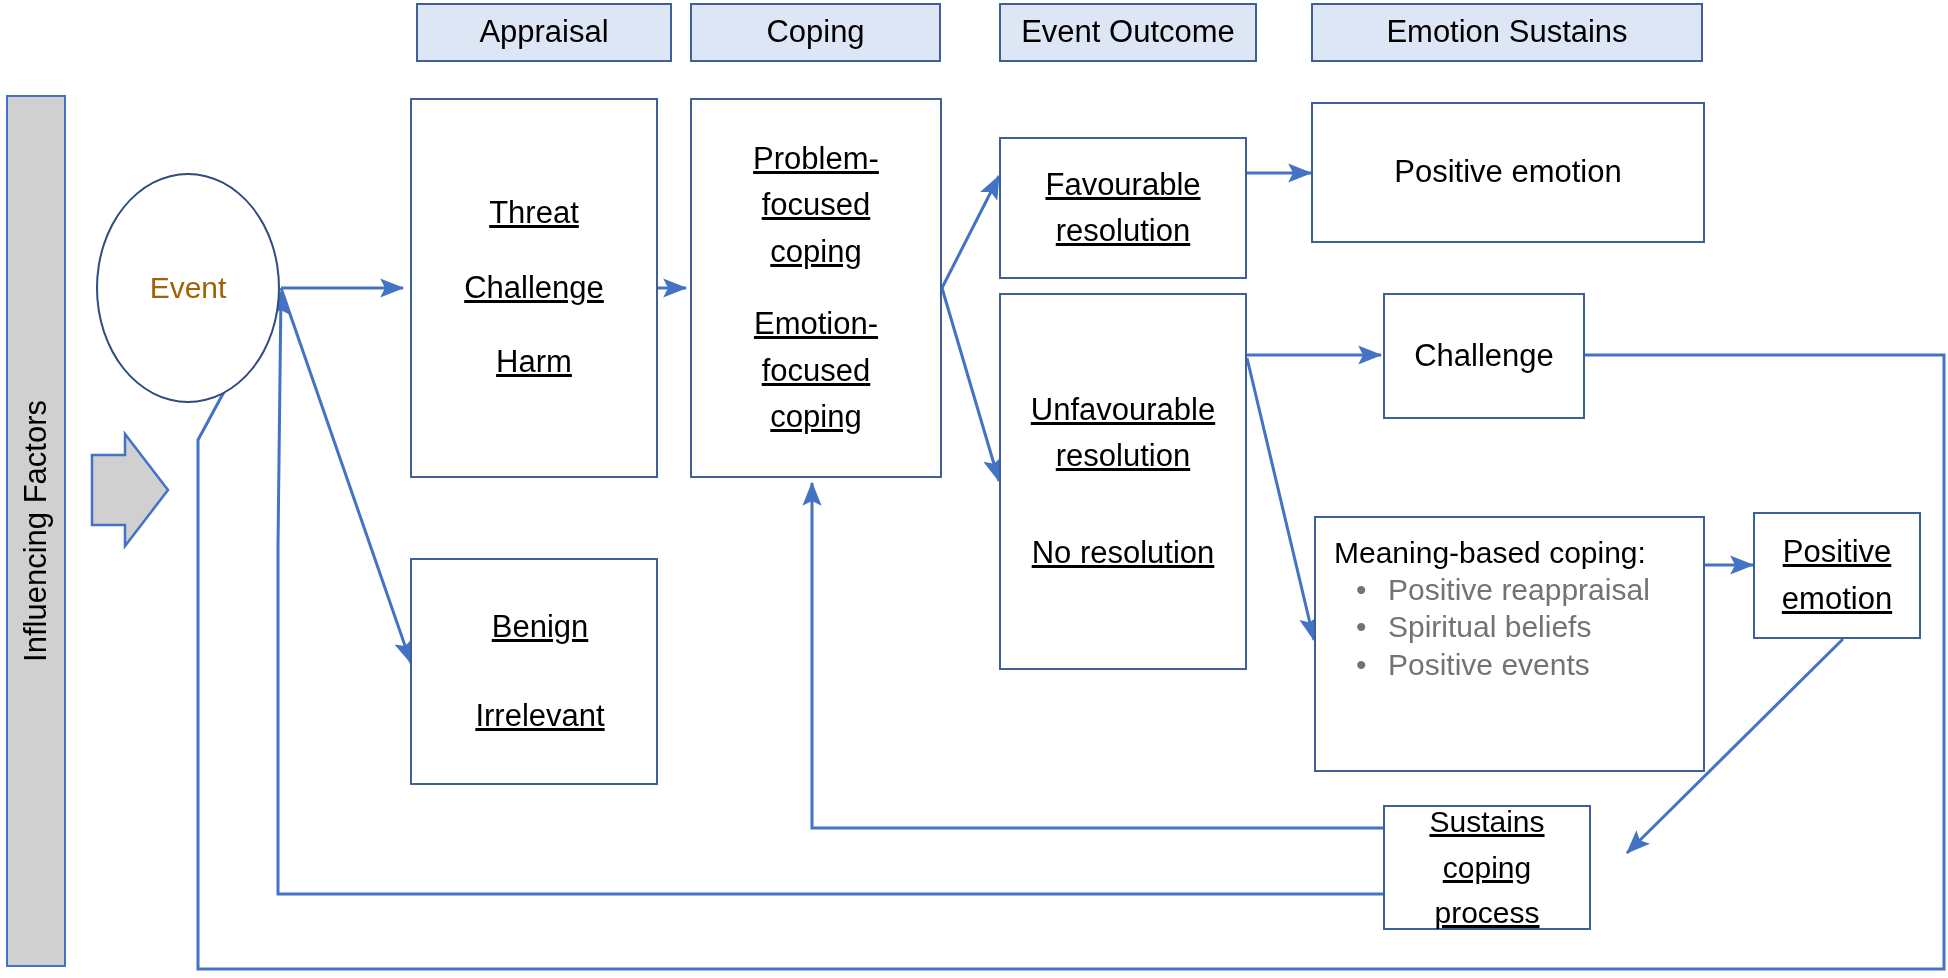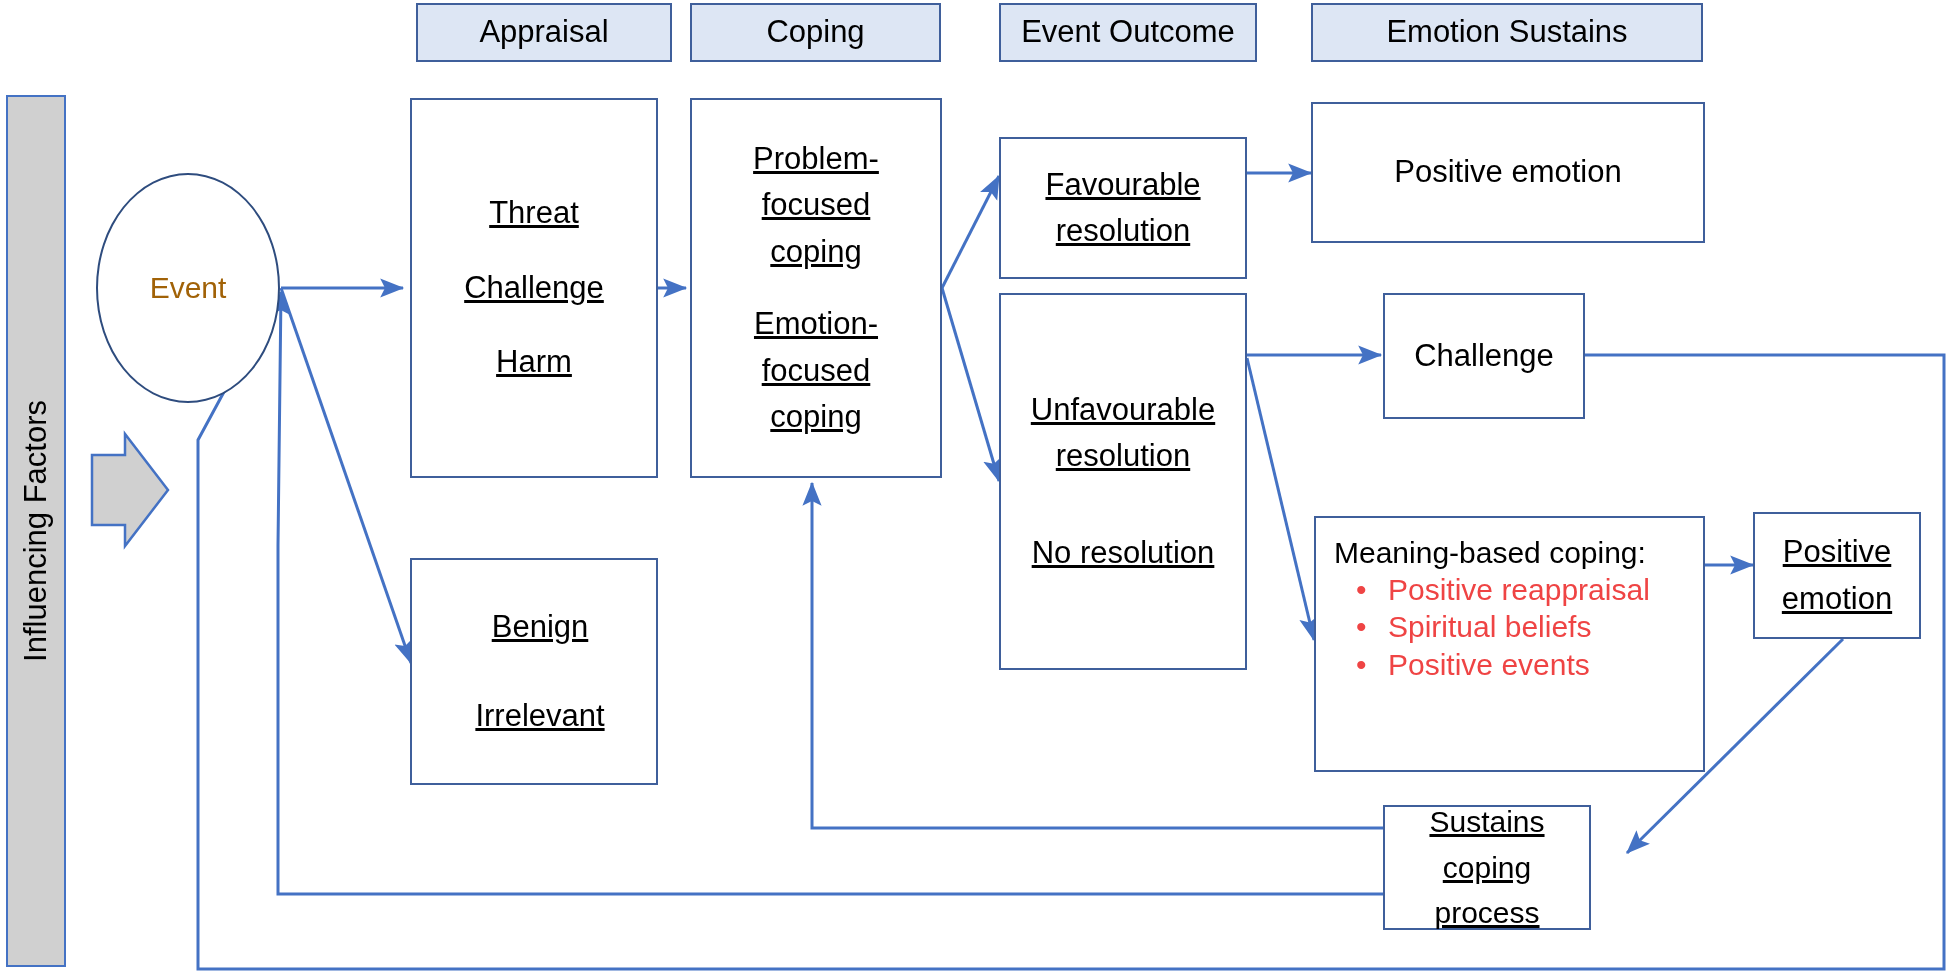--- a/index.html
+++ b/index.html
@@ -17,21 +17,21 @@
           border-radius:50%;background:#ffffff;display:flex;align-items:center;
           justify-content:center;font-size:30px;color:#a16207;}
   .sidebar{position:absolute;box-sizing:border-box;border:2.5px solid #4472c4;
            background:#d0d0d0;display:flex;align-items:center;justify-content:center;}
   .sidebar span{writing-mode:vertical-rl;transform:rotate(180deg);
                 font-size:31px;color:#000;white-space:nowrap;}
   .mb-wrap{position:absolute;box-sizing:border-box;border:2.5px solid #3f5f9b;
            background:#ffffff;padding:16px 14px 10px 18px;}
   .mb-title{font-size:30px;color:#000;line-height:1.24;}
   .mb-list{margin:0;padding:0 0 0 16px;list-style:none;}
-  .mb-list li{font-size:30px;color:#ef4444;line-height:1.24;position:relative;
+  .mb-list li{font-size:30px;color:#737373;line-height:1.24;position:relative;
               padding-left:38px;}
   .mb-list li::before{content:"\2022";position:absolute;left:6px;top:0;font-size:30px;}
   .stack{display:block;text-decoration:underline;}
   .stack div{display:block;}
 </style>
 </head>
 <body>
 
 <div id="stage">
 

